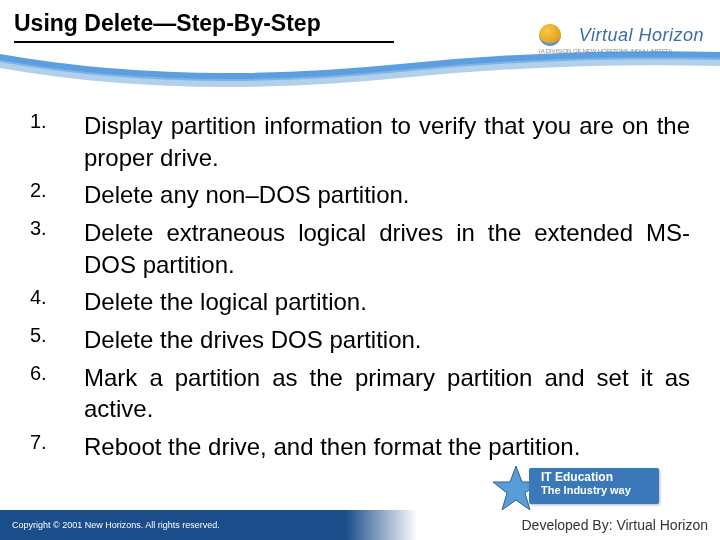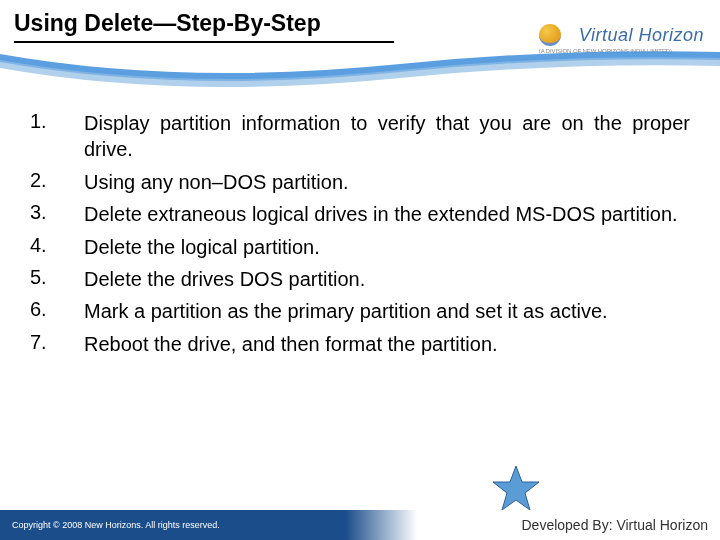--- a/index.html
+++ b/index.html
@@ -81,21 +81,21 @@
     margin-bottom: 6px;
   }
   .step-num {
     width: 54px;
     flex-shrink: 0;
     font-size: 20px;
     color: #000;
   }
   .step-text {
     flex: 1;
-    font-size: 20px;
+    font-size: 24px;
     color: #000;
     line-height: 1.32;
     text-align: justify;
   }
   .footer {
     position: absolute;
     bottom: 0;
     left: 0;
     width: 100%;
     height: 30px;
@@ -170,21 +170,21 @@
   </div>
 </div>
 
 <div class="content">
   <div class="step-row">
     <div class="step-num">1.</div>
     <div class="step-text">Display partition information to verify that you are on the proper drive.</div>
   </div>
   <div class="step-row">
     <div class="step-num">2.</div>
-    <div class="step-text">Using any non–DOS partition.</div>
+    <div class="step-text">Delete any non–DOS partition.</div>
   </div>
   <div class="step-row">
     <div class="step-num">3.</div>
     <div class="step-text">Delete extraneous logical drives in the extended MS-DOS partition.</div>
   </div>
   <div class="step-row">
     <div class="step-num">4.</div>
     <div class="step-text">Delete the logical partition.</div>
   </div>
   <div class="step-row">
@@ -198,18 +198,22 @@
   <div class="step-row">
     <div class="step-num">7.</div>
     <div class="step-text">Reboot the drive, and then format the partition.</div>
   </div>
 </div>
 
 <div class="badge">
   <svg class="badge-star" viewBox="0 0 50 50">
     <polygon points="25,2 31,18 48,18 34,29 39,46 25,36 11,46 16,29 2,18 19,18" fill="#5a9dd6" stroke="#2d5f99" stroke-width="1"></polygon>
   </svg>
+  <div class="badge-box">
+    <div class="badge-line1">IT Education</div>
+    <div class="badge-line2">The Industry way</div>
+  </div>
 </div>
 
 <div class="footer">
-  <div class="copyright">Copyright © 2008 New Horizons. All rights reserved.</div>
+  <div class="copyright">Copyright © 2001 New Horizons. All rights reserved.</div>
   <div class="developed">Developed By: Virtual Horizon</div>
 </div>
 
 </body></html>

